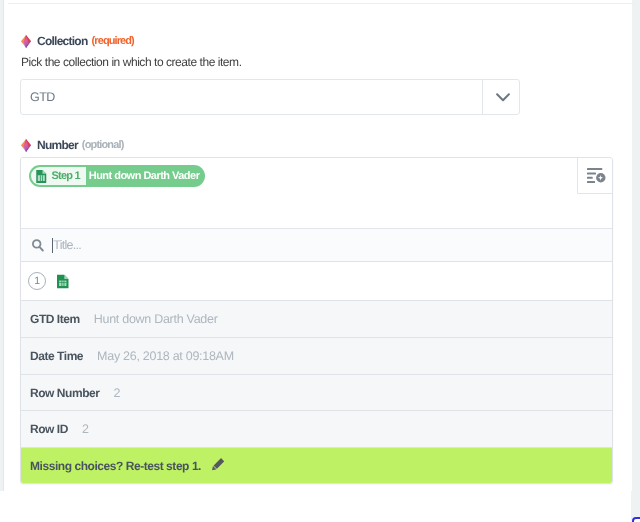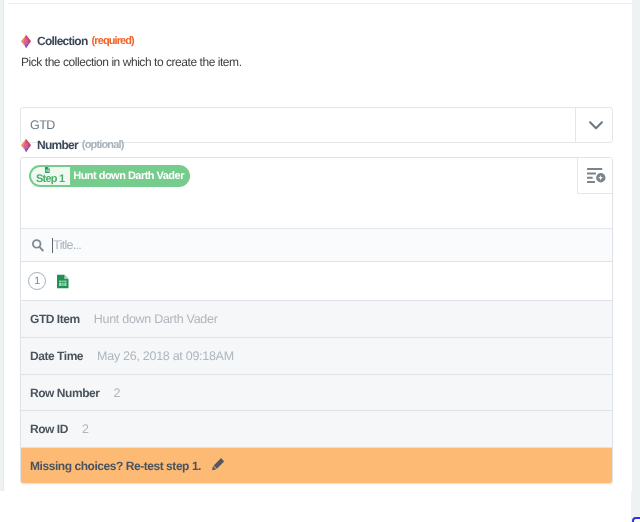--- a/index.html
+++ b/index.html
@@ -18,35 +18,35 @@
   
   .field-label{position:absolute;display:flex;align-items:center;}
   .diamond{width:10px;height:13px;display:block;}
   .lbl-main{font-size:12px;font-weight:bold;color:#3c4858;letter-spacing:-0.75px;}
   .lbl-req{font-size:11px;font-weight:bold;color:#f2622a;letter-spacing:-0.9px;margin-left:4px;}
   .lbl-opt{font-size:11px;font-weight:bold;color:#a9b2ba;letter-spacing:-0.85px;margin-left:4px;}
 
   .helper{position:absolute;font-size:12px;color:#404040;letter-spacing:-0.45px;}
 
   
-  .select-box{position:absolute;left:20px;top:79px;width:593px;height:36px;
-    border:1px solid #e3e7ea;border-radius:3px;background:#fff;box-sizing:border-box;margin-top:28px;}
+  .select-box{position:absolute;left:20px;top:79px;width:500px;height:36px;
+    border:1px solid #e3e7ea;border-radius:3px;background:#fff;box-sizing:border-box;}
   .select-value{position:absolute;left:9px;top:10px;font-size:12.5px;letter-spacing:-0.55px;color:#6b7884;}
   .select-caret{position:absolute;right:0;top:0;width:36px;height:35px;
     border-left:1px solid #e3e7ea;display:flex;align-items:center;justify-content:center;}
 
   
   .tbox{position:absolute;left:20px;top:157px;width:593px;height:327px;
     border:1px solid #dfe3e7;border-radius:3px;background:#fff;box-sizing:border-box;
     box-shadow:0 1px 2px rgba(0,0,0,0.045);overflow:hidden;}
   .tarea{position:relative;height:70px;border-bottom:1px solid #e2e6ea;background:#fff;}
   .token{position:absolute;left:8px;top:7px;height:22px;display:flex;align-items:center;
     border-radius:11px;overflow:hidden;background:#76cc8d;}
   .token-left{display:flex;align-items:center;background:#eff9f1;height:18px;margin-left:2px;
-    border-radius:9px 0 0 9px;padding:0 6px 0 5px;flex-direction:column;}
+    border-radius:9px 0 0 9px;padding:0 6px 0 5px;}
   .token-left .sheet{margin-right:5px;width:10.5px;height:13px;}
   .token-step{font-size:11px;font-weight:bold;letter-spacing:-0.8px;color:#4cae69;}
   .token-right{font-size:11px;font-weight:bold;letter-spacing:-0.52px;color:#fff;padding:0 6px 0 3px;line-height:22px;}
   .tbtn{position:absolute;right:-1px;top:-1px;width:36px;height:37px;
     border:1px solid #e2e6ea;border-radius:0 3px 0 0;background:#fff;
     display:flex;align-items:center;justify-content:center;box-sizing:border-box;}
 
   
   .srow{position:relative;height:32px;background:#fafbfc;border-bottom:1px solid #dfe3e7;
     display:flex;align-items:center;}
@@ -63,21 +63,21 @@
   .rhead .sheet{margin-left:11px;width:11.5px;height:15px;}
   .rhead-label{font-size:12.5px;font-weight:bold;letter-spacing:-0.75px;color:#3c4858;margin-left:8px;}
 
   
   .lrow{position:relative;height:36px;background:#f6f7f8;border-bottom:1px solid #dfe3e7;
     display:flex;align-items:center;}
   .lrow.r3{height:35px;}
   .frow{height:35px;}
   .lrow .k{font-size:12px;font-weight:bold;letter-spacing:-0.45px;color:#49545e;margin-left:9px;}
   .lrow .v{font-size:12.5px;letter-spacing:-0.28px;color:#aeb6be;margin-left:14px;}
-  .frow{position:relative;height:36px;background:#fdba74;display:flex;align-items:center;}
+  .frow{position:relative;height:36px;background:#bef264;display:flex;align-items:center;}
   .frow .ftext{font-size:12px;font-weight:bold;letter-spacing:-0.45px;color:#49545e;margin-left:9px;}
   .frow .pencil{margin-left:9px;position:relative;top:-1px;}
 
   .blue-corner{position:absolute;left:632px;top:517px;width:16px;height:14px;
     border:2px solid #2f2fe8;border-radius:4px;background:#fff;}
 </style>
 </head>
 <body>
 
 <svg width="0" height="0" style="position:absolute">

